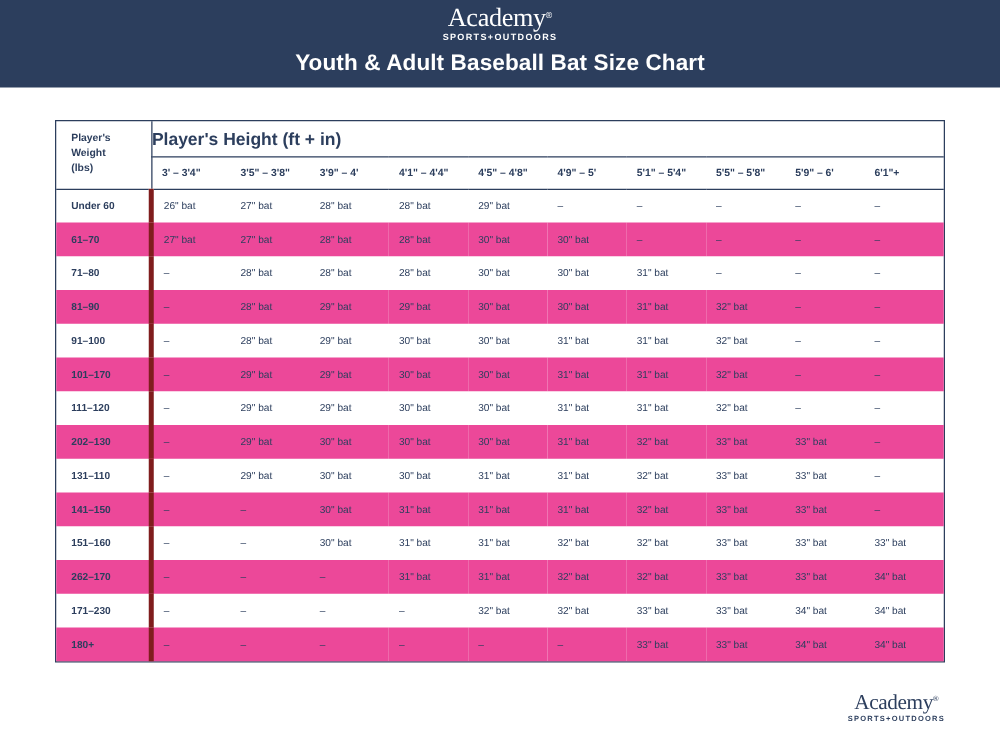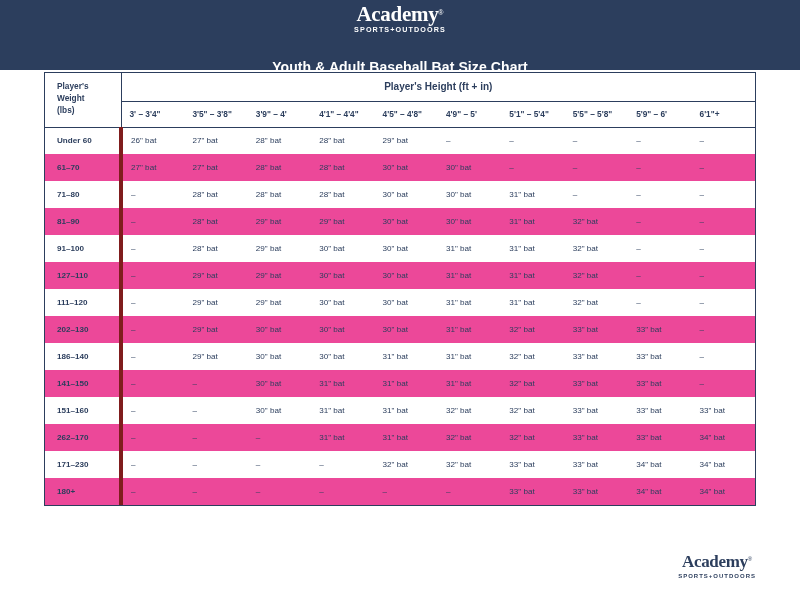--- a/index.html
+++ b/index.html
@@ -26,50 +26,50 @@
     justify-content: flex-start;
     padding-top: 4px;
   }
   .logo {
     text-align: center;
     line-height: 1;
     color: #ffffff;
   }
   .logo-main {
     font-size: 21px;
-    font-weight: bold;
+    font-weight: normal;
     letter-spacing: -0.3px;
     font-family: "Liberation Serif", serif;
     display: inline-block;
     position: relative;
   }
   .logo-reg {
     font-size: 7px;
     vertical-align: super;
     font-weight: normal;
   }
   .logo-sub {
     font-size: 7.2px;
     font-weight: bold;
     letter-spacing: 1.1px;
     margin-top: 1px;
     text-align: center;
   }
   .header-title {
-    margin-top: 26px;
-    font-size: 14px;
+    margin-top: 7px;
+    font-size: 18px;
     font-weight: bold;
     color: #ffffff;
     letter-spacing: 0.1px;
   }
   
   .table-wrap {
     position: absolute;
     left: 44px;
-    top: 72px;
+    top: 96px;
     width: 712px;
     border: 1px solid #2c3e5d;
     background: #ffffff;
   }
   table {
     border-collapse: collapse;
     width: 100%;
     table-layout: fixed;
   }
   th, td {
@@ -85,23 +85,22 @@
     border-bottom: 1px solid #2c3e5d;
     padding: 7px 0 7px 12px;
     font-size: 8.3px;
     font-weight: bold;
     line-height: 1.45;
     vertical-align: top;
     height: 54px;
   }
   thead .hdr-height-group {
     border-bottom: 1px solid #2c3e5d;
-    text-align: center;
-    font-weight: bold;
-    font-size: 10px;
+    font-weight: bold;
+    font-size: 14px;
     height: 28px;
   }
   thead .hdr-height-cell {
     border-bottom: 1px solid #2c3e5d;
     padding: 6px 0 6px 8px;
     font-weight: bold;
     font-size: 8.3px;
     height: 26px;
     white-space: nowrap;
   }
@@ -232,21 +231,21 @@
             <td class="vcol">29" bat</td>
             <td class="vcol">30" bat</td>
             <td class="vcol">30" bat</td>
             <td class="vcol">31" bat</td>
             <td class="vcol">31" bat</td>
             <td class="vcol">32" bat</td>
             <td class="vcol">–</td>
             <td class="vcol">–</td>
           </tr>
           <tr class="alt">
-            <td class="wcol">127–110</td>
+            <td class="wcol">101–170</td>
             <td class="vcol">–</td>
             <td class="vcol">29" bat</td>
             <td class="vcol">29" bat</td>
             <td class="vcol">30" bat</td>
             <td class="vcol">30" bat</td>
             <td class="vcol">31" bat</td>
             <td class="vcol">31" bat</td>
             <td class="vcol">32" bat</td>
             <td class="vcol">–</td>
             <td class="vcol">–</td>
@@ -271,21 +270,21 @@
             <td class="vcol">30" bat</td>
             <td class="vcol">30" bat</td>
             <td class="vcol">30" bat</td>
             <td class="vcol">31" bat</td>
             <td class="vcol">32" bat</td>
             <td class="vcol">33" bat</td>
             <td class="vcol">33" bat</td>
             <td class="vcol">–</td>
           </tr>
           <tr>
-            <td class="wcol">186–140</td>
+            <td class="wcol">131–110</td>
             <td class="vcol">–</td>
             <td class="vcol">29" bat</td>
             <td class="vcol">30" bat</td>
             <td class="vcol">30" bat</td>
             <td class="vcol">31" bat</td>
             <td class="vcol">31" bat</td>
             <td class="vcol">32" bat</td>
             <td class="vcol">33" bat</td>
             <td class="vcol">33" bat</td>
             <td class="vcol">–</td>

